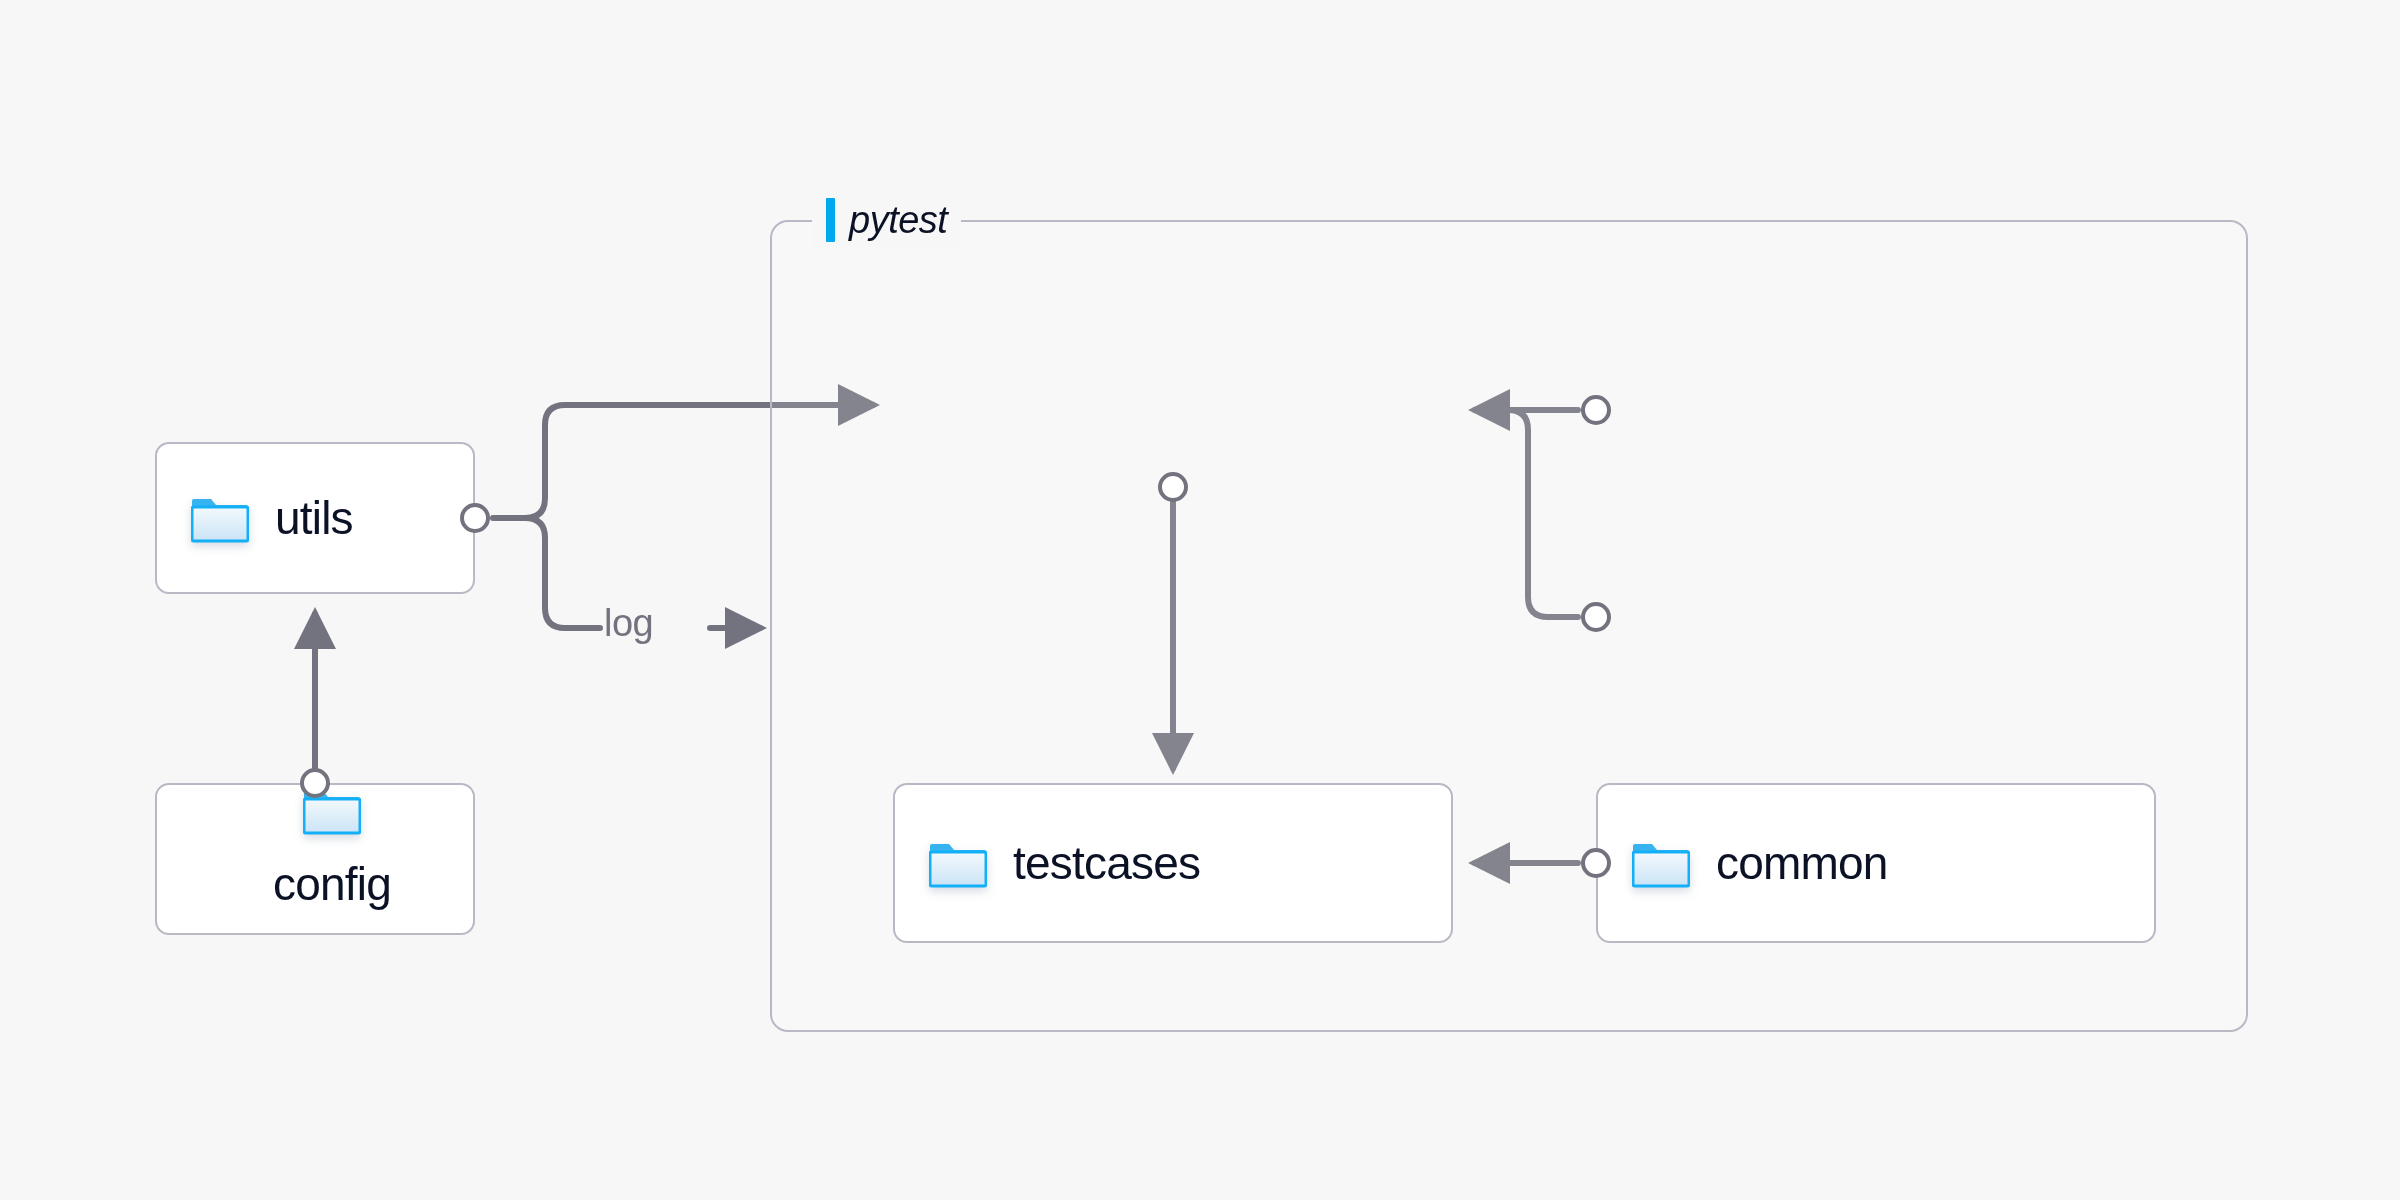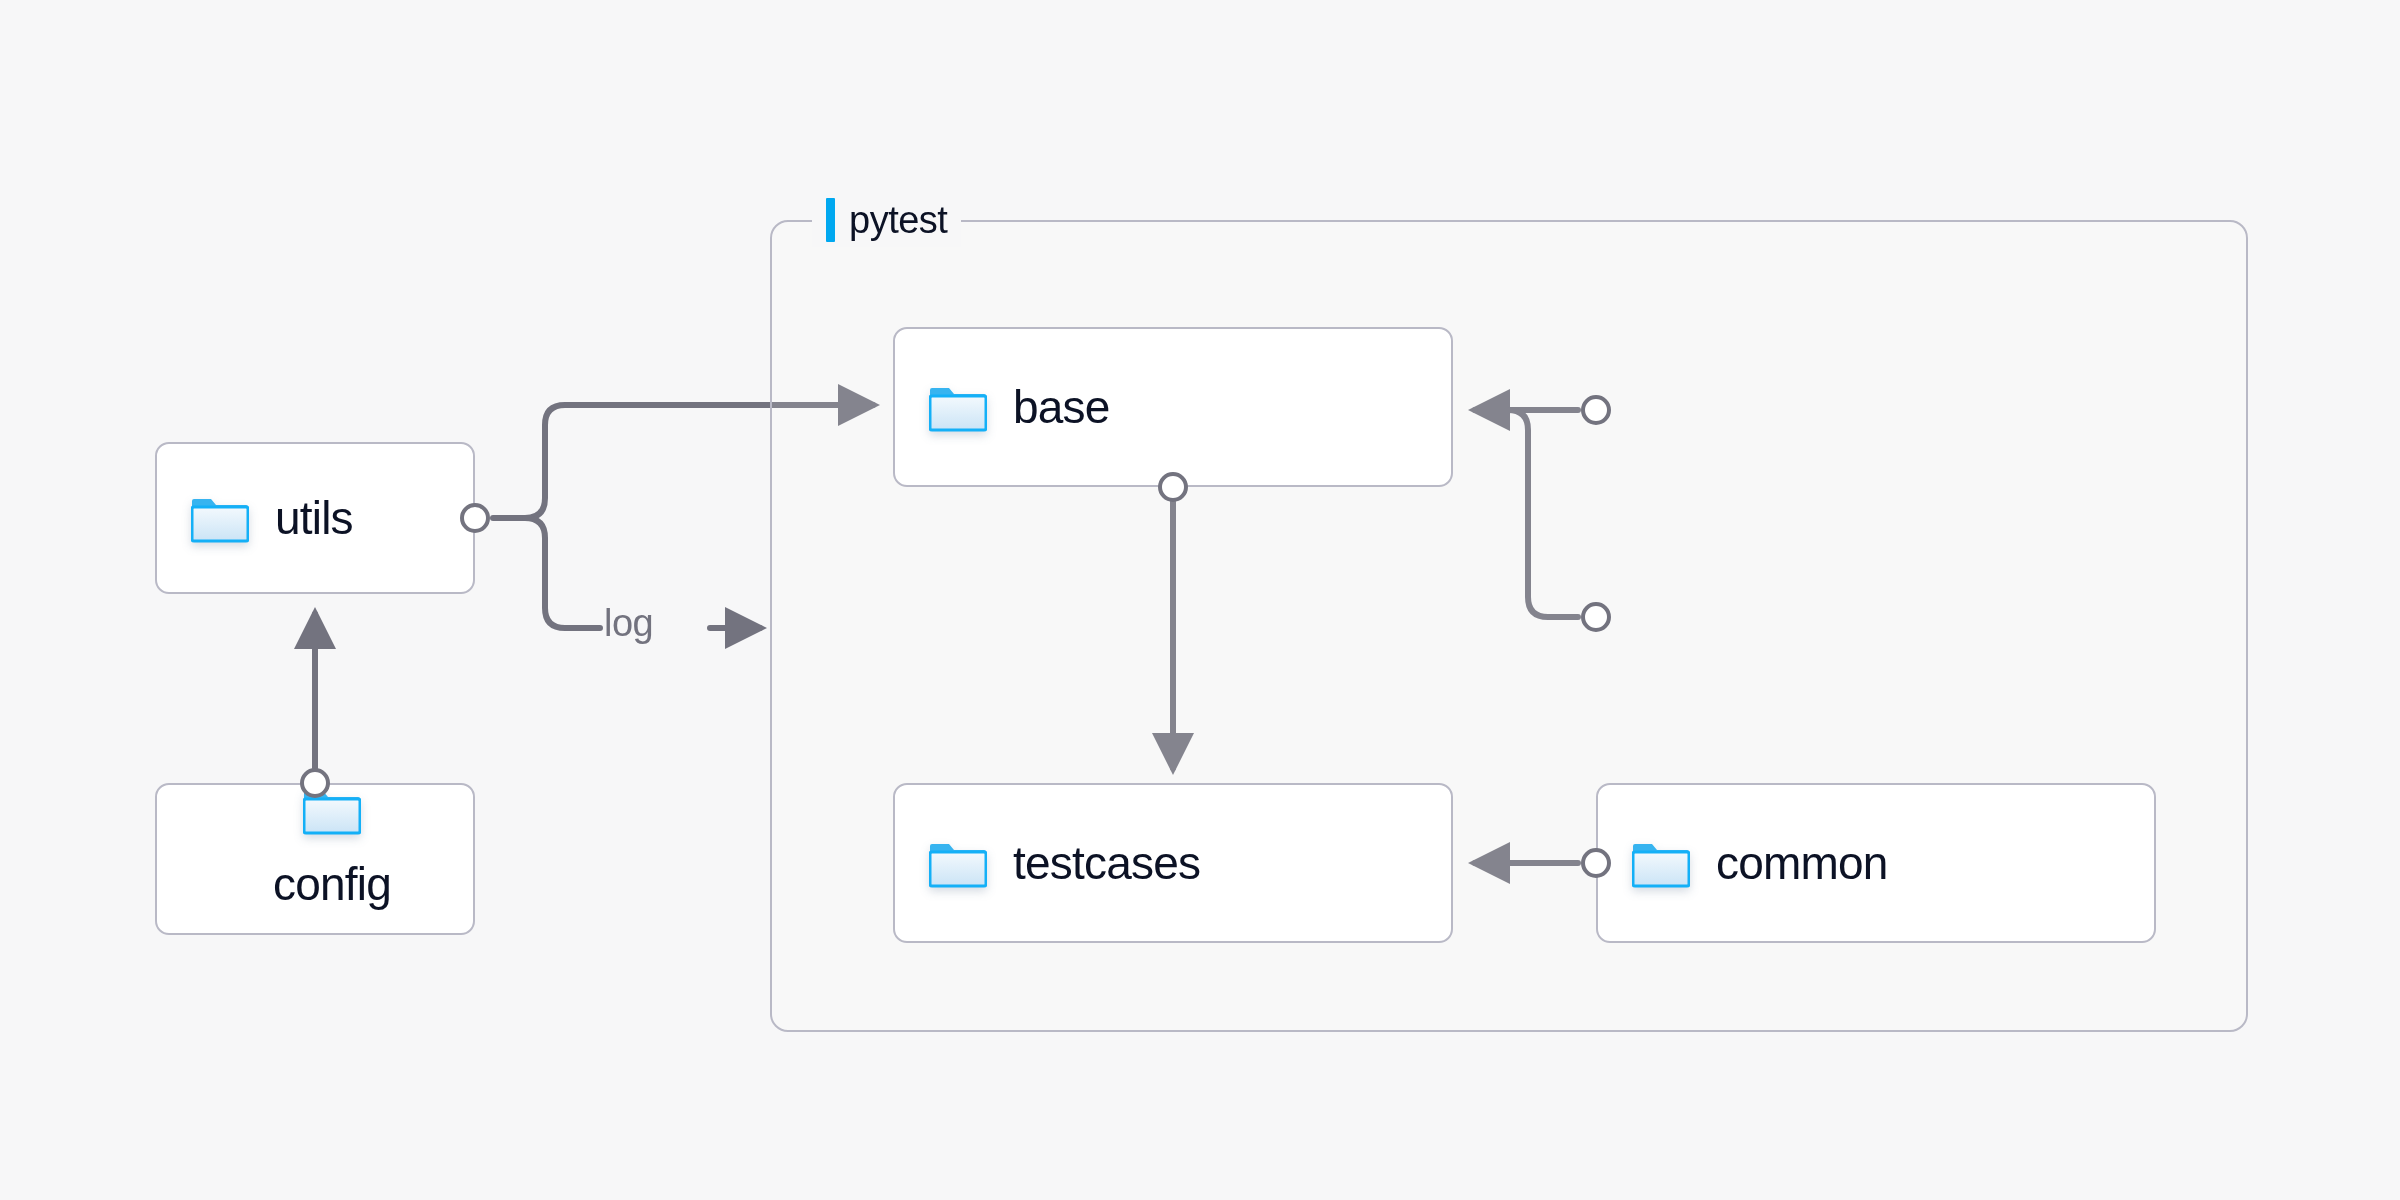--- a/index.html
+++ b/index.html
@@ -48,20 +48,21 @@
     height: 44px;
     background: #00a8f0;
     border-radius: 1px;
     flex: none;
   }
   .group-label-text {
     font-size: 38px;
     color: #0c1225;
     letter-spacing: -0.5px;
     white-space: nowrap;
+    font-style: italic;
   }
 
   
   .node {
     position: absolute;
     background: #ffffff;
     border: 2px solid #b9b9c6;
     border-radius: 14px;
     box-sizing: border-box;
     display: flex;
@@ -165,29 +166,20 @@
     <span class="folder-icon">
       <svg width="58" height="50" viewBox="0 0 58 50" xmlns="http://www.w3.org/2000/svg">
         <path d="M3 6 h17 l5 6 h30 a2 2 0 0 1 2 2 v32 a2 2 0 0 1 -2 2 h-52 a2 2 0 0 1 -2 -2 v-38 a2 2 0 0 1 2 -2 z" fill="#37b4f0"></path>
         <path d="M3 14 h52 a2 2 0 0 1 2 2 v30 a2 2 0 0 1 -2 2 h-52 a2 2 0 0 1 -2 -2 v-30 a2 2 0 0 1 2 -2 z" fill="url(#folderGrad)" stroke="#14b0f7" stroke-width="3"></path>
       </svg>
     </span>
     <span class="node-label">config</span>
   </div>
   <span class="handle" style="left:300px; top:768px;"></span>
 
-  <div class="node" style="left:893px; top:327px; width:560px; height:160px;">
-    <span class="folder-icon">
-      <svg width="58" height="50" viewBox="0 0 58 50" xmlns="http://www.w3.org/2000/svg">
-        <path d="M3 6 h17 l5 6 h30 a2 2 0 0 1 2 2 v32 a2 2 0 0 1 -2 2 h-52 a2 2 0 0 1 -2 -2 v-38 a2 2 0 0 1 2 -2 z" fill="#37b4f0"></path>
-        <path d="M3 14 h52 a2 2 0 0 1 2 2 v30 a2 2 0 0 1 -2 2 h-52 a2 2 0 0 1 -2 -2 v-30 a2 2 0 0 1 2 -2 z" fill="url(#folderGrad)" stroke="#14b0f7" stroke-width="3"></path>
-      </svg>
-    </span>
-    <span class="node-label">base</span>
-  </div>
   <span class="handle" style="left:1158px; top:472px;"></span>
 
   <div class="node" style="left:893px; top:783px; width:560px; height:160px;">
     <span class="folder-icon">
       <svg width="58" height="50" viewBox="0 0 58 50" xmlns="http://www.w3.org/2000/svg">
         <path d="M3 6 h17 l5 6 h30 a2 2 0 0 1 2 2 v32 a2 2 0 0 1 -2 2 h-52 a2 2 0 0 1 -2 -2 v-38 a2 2 0 0 1 2 -2 z" fill="#37b4f0"></path>
         <path d="M3 14 h52 a2 2 0 0 1 2 2 v30 a2 2 0 0 1 -2 2 h-52 a2 2 0 0 1 -2 -2 v-30 a2 2 0 0 1 2 -2 z" fill="url(#folderGrad)" stroke="#14b0f7" stroke-width="3"></path>
       </svg>
     </span>
     <span class="node-label">testcases</span>

